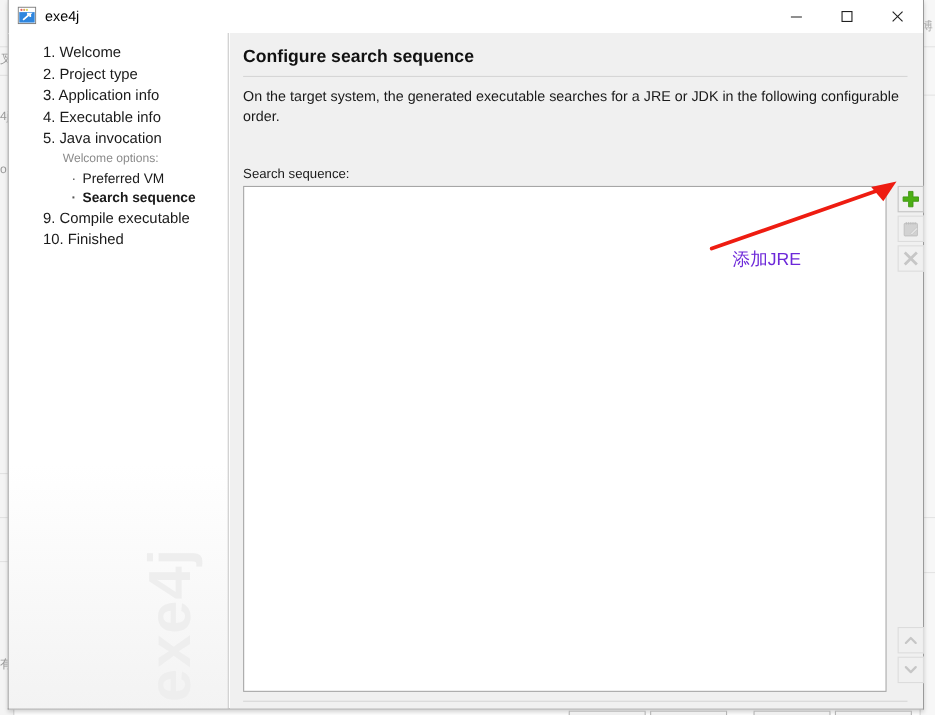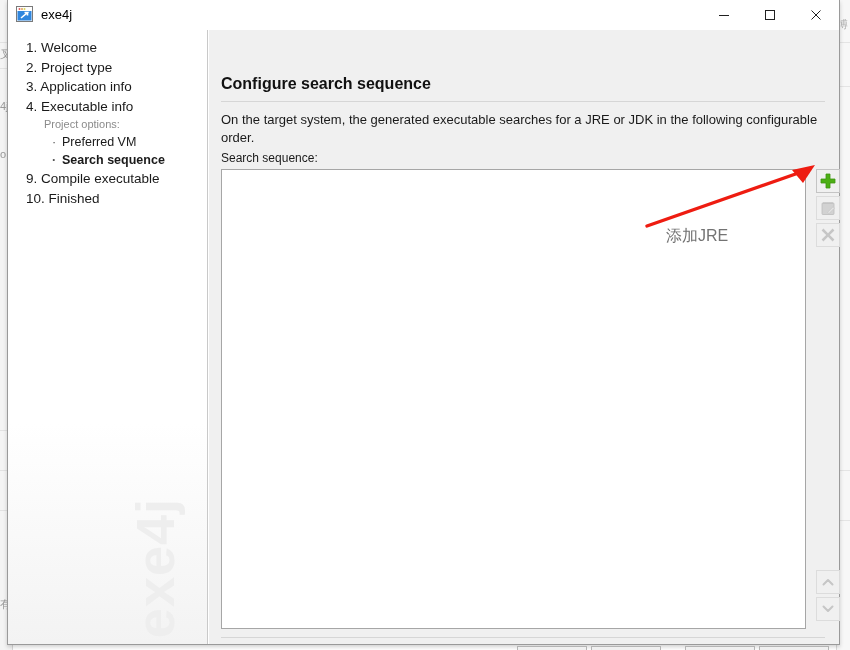--- a/index.html
+++ b/index.html
@@ -136,20 +136,21 @@
     height: 100%;
     background: linear-gradient(to bottom, #ffffff 0%, #ffffff 64%, #f3f3f3 100%);
     border-right: 1px solid #c9c9c9;
     box-sizing: border-box;
     overflow: hidden;
   }
   #nav-list {
     position: relative;
     padding: 8px 0 0 18px;
     z-index: 2;
+    margin-left: 13px;
   }
   .nav-item {
     font-size: 13.5px;
     line-height: 19.5px;
     color: #1a1a1a;
     white-space: nowrap;
     cursor: default;
   }
   .nav-sub-head {
     font-size: 11px;
@@ -202,21 +203,20 @@
     left: 0; top: 0; right: 0;
     height: 100px;
     padding: 12px 14px 0 12px;
     box-sizing: border-box;
   }
   #page-title {
     font-size: 16px;
     font-weight: bold;
     color: #111111;
     line-height: 20px;
-    margin-top: 32px;
   }
   #title-rule {
     margin-top: 7px;
     height: 1px;
     background: #d6d6d6;
   }
   #page-desc {
     margin-top: 9px;
     font-size: 13px;
     line-height: 18px;
@@ -261,21 +261,21 @@
   #sb-delete { top: 193px; }
   #sb-up     { top: 540px; }
   #sb-down   { top: 567px; }
 
   
   #annot-text {
     position: absolute;
     left: 457px;
     top: 196px;
     font-size: 16px;
-    color: #737373;
+    color: #6d28d9;
     white-space: nowrap;
     user-select: none;
   }
   #annot-arrow {
     position: absolute;
     left: 420px;
     top: 130px;
     width: 200px;
     height: 80px;
     pointer-events: none;
@@ -380,22 +380,23 @@
     </div>
 
     <div id="body-split">
 
       <div id="nav">
         <div id="nav-list">
           <div class="nav-item"><span>1. Welcome</span></div>
           <div class="nav-item"><span>2. Project type</span></div>
           <div class="nav-item"><span>3. Application info</span></div>
           <div class="nav-item"><span>4. Executable info</span></div>
-
-          <div class="nav-sub-head">Project options:</div>
+          <div class="nav-item"><span>5. Java invocation</span></div>
+
+          <div class="nav-sub-head">Welcome options:</div>
 
           <div class="nav-sub">
             <span class="bullet">·</span><span>Preferred VM</span>
           </div>
           <div class="nav-sub selected">
             <span class="bullet">·</span><span>Search sequence</span>
           </div>
 
           <div class="nav-item"><span>9. Compile executable</span></div>
           <div class="nav-item"><span>10. Finished</span></div>

